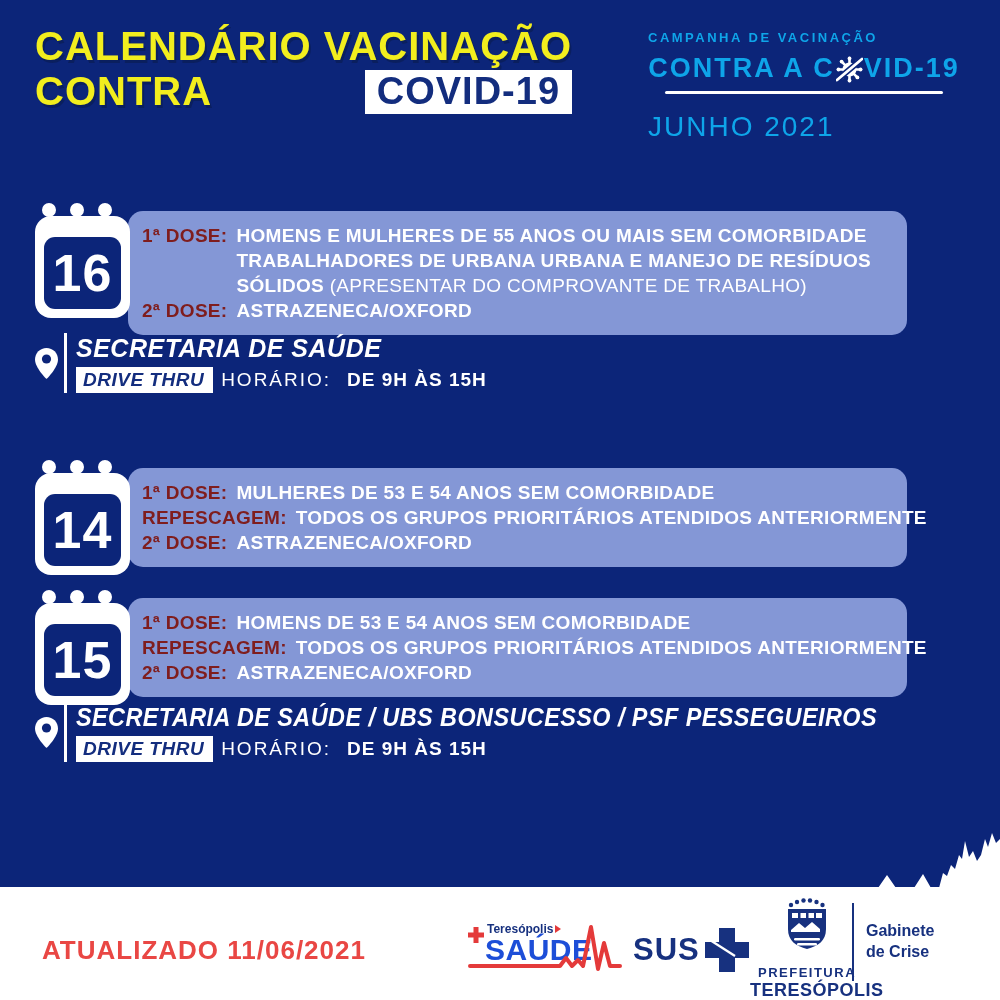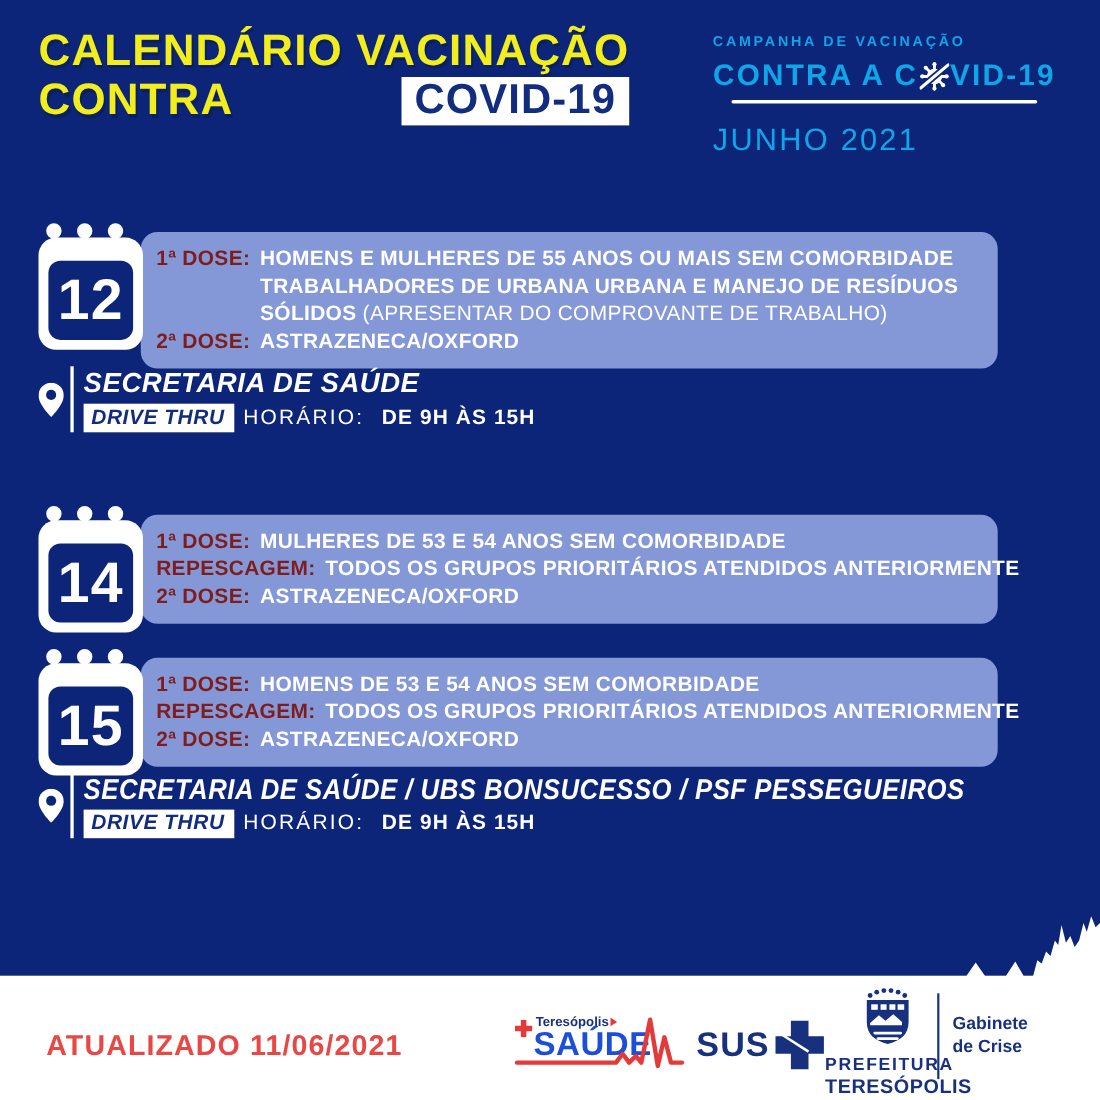--- a/index.html
+++ b/index.html
@@ -116,21 +116,21 @@
     display:flex; align-items:center; gap:2px;
   }
   .saude-arrow { width:0; height:0; border-left:6px solid #e43a3a; border-top:4px solid transparent; border-bottom:4px solid transparent; }
   .saude-name { position:absolute; left:17px; top:14px; color:#1d4ed8; font-size:30px; font-weight:700; letter-spacing:.5px; }
   .saude-ecg { position:absolute; left:0; top:0; }
 
   .sus-logo { position:absolute; left:633px; top:40px; display:flex; align-items:center; gap:4px; }
   .sus-text { color:#17317f; font-size:31px; font-weight:700; letter-spacing:1px; }
 
   .pref-logo { position:absolute; left:750px; top:10px; width:114px; text-align:center; }
-  .pref-l1 { color:#17317f; font-size:16px; font-weight:700; letter-spacing:1.5px; margin-top:2px; }
+  .pref-l1 { color:#17317f; font-size:13px; font-weight:700; letter-spacing:1.5px; margin-top:8px; }
   .pref-l2 { color:#17317f; font-size:18px; font-weight:700; letter-spacing:.5px; }
 
   .divider { position:absolute; left:852px; top:16px; width:2px; height:78px; background:#17317f; }
   .gabinete { position:absolute; left:866px; top:33px; color:#17317f; font-size:16px; font-weight:700; line-height:21px; }
 </style>
 </head>
 <body>
 
 <div class="page">
 
@@ -191,21 +191,21 @@
             </div>
           </div>
         </div>
       </div>
     <div class="cal">
       <span class="ring r1"></span>
       <span class="ring r2"></span>
       <span class="ring r3"></span>
       <div class="cal-body">
           <div class="cal-inner">
-            <span class="day">12</span>
+            <span class="day">16</span>
           </div>
         </div>
     </div>
   </div>
 
   <div class="entry entry-1">
     <div class="panel">
         <div class="rows">
           <div class="row">
             <span class="lab">1ª DOSE:</span>

